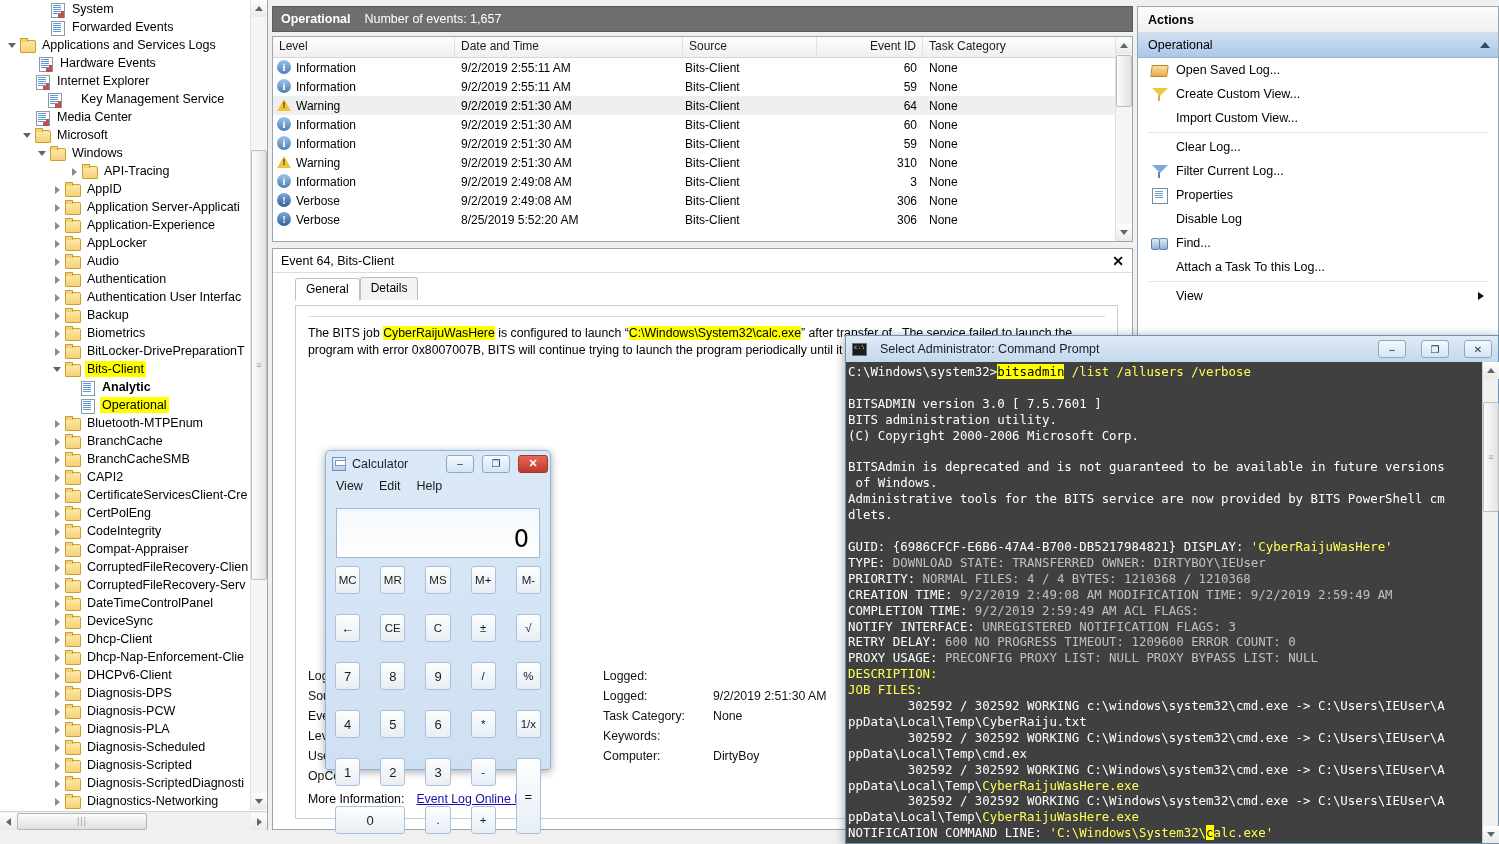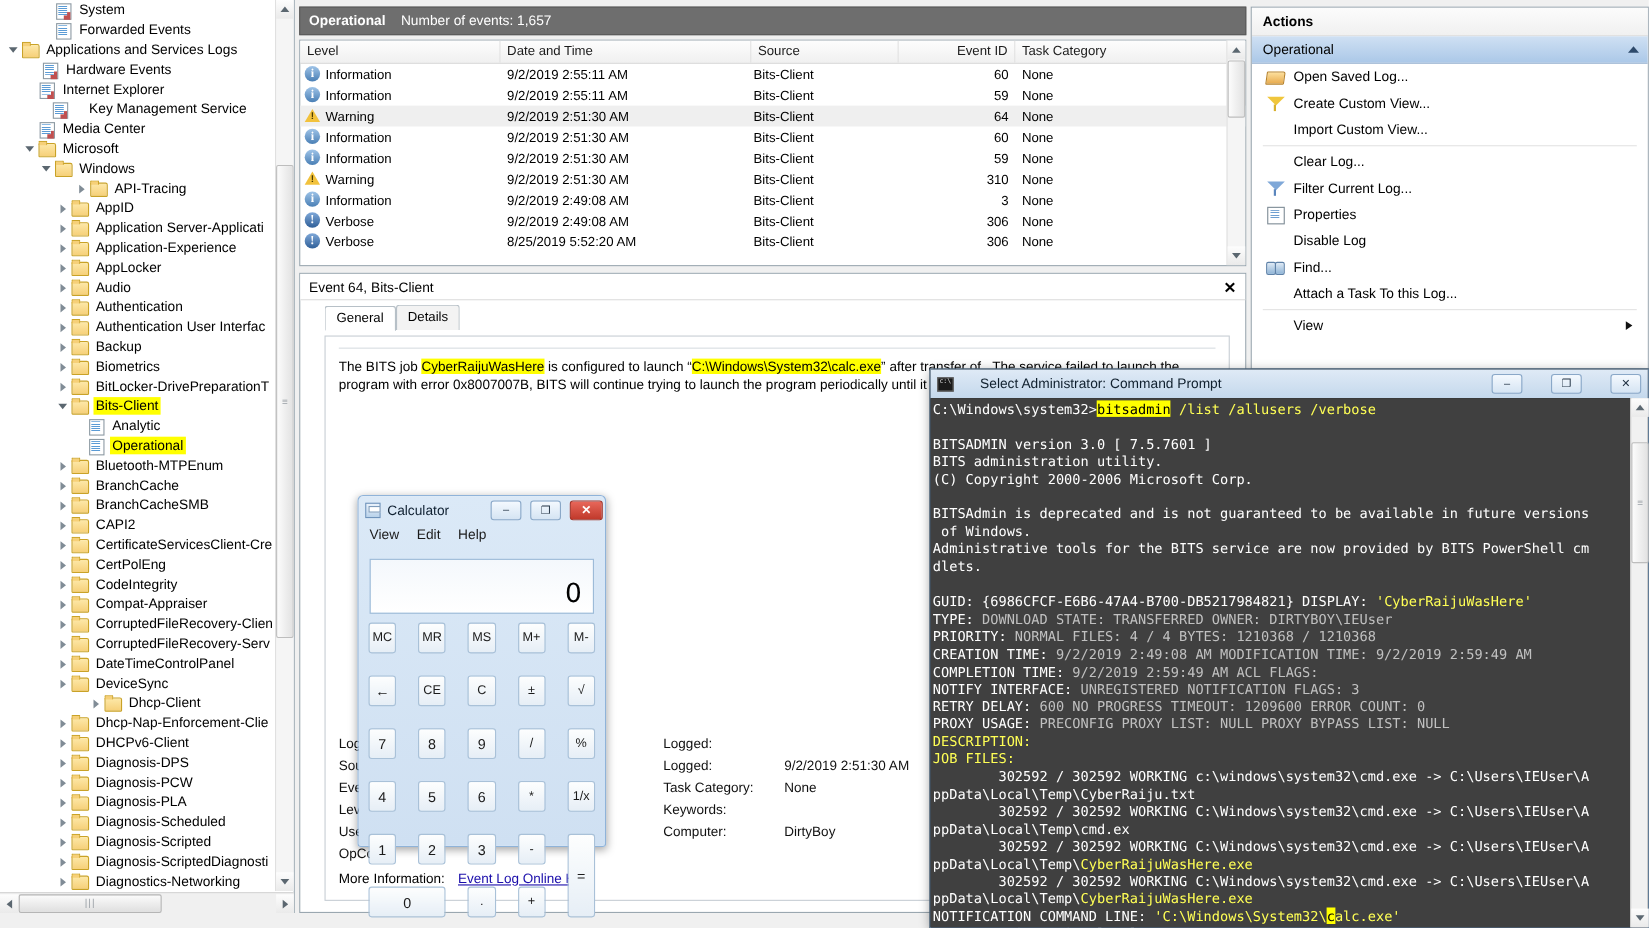--- a/index.html
+++ b/index.html
@@ -241,21 +241,21 @@
     border-radius:3px; display:flex; align-items:center; justify-content:center;
     font-size:13px; color:#1b1b1b; }
   .key.small { font-size:11.5px; }
   .key.wide2 { grid-column: span 2; }
   .key.tall2 { grid-row: span 2; height:auto; }
 
   
   #cmd { position:absolute; left:845px; top:335px; width:654px; height:509px;
     background:#000; border:1px solid #6f8fb0; box-shadow:0 2px 10px rgba(0,0,0,.4); }
   #cmd-title { height:26px; background:linear-gradient(#dfeaf6,#c4d8ec);
-    display:flex; align-items:center; padding-left:6px; gap:24px; }
+    display:flex; align-items:center; padding-left:6px; gap:13px; }
   #cmd-ic { width:15px; height:13px; background:#1b1b1b; border:1px solid #6e6e6e; position:relative; }
   #cmd-ic::after{content:"c:\\";position:absolute;left:1px;top:-1px;font-size:6px;color:#d8d8d8;font-family:"DejaVu Sans Mono",monospace;}
   #cmd-title-text { flex:1; font-size:12.5px; color:#10202e; }
   #cmd-body { position:absolute; left:0; top:26px; right:0; bottom:0;
     background:#404040; color:#c0c0c0; font-family:"DejaVu Sans Mono", monospace;
     font-size:12.4px; line-height:15.9px; padding:2px 0 0 2px; overflow:hidden; white-space:pre; }
   .cm-y { color:#ffff55; }
   .cm-w { color:#ffffff; }
   .cm-hl { background:#ffff00; color:#000; }
   #cmd-vscroll { position:absolute; right:0; top:26px; width:16px; bottom:0;
@@ -367,21 +367,21 @@
         <div class="tree-row" style="padding-left: 51px;">
           <span class="expander collapsed"></span>
           <span class="ic folder"></span>
           <span class="tree-label">BitLocker-DrivePreparationT</span>
         </div>
         <div class="tree-row" style="padding-left: 51px;">
           <span class="expander expanded"></span>
           <span class="ic folder"></span>
           <span class="tree-label hl">Bits-Client</span>
         </div>
-        <div class="tree-row" style="padding-left: 66px;">
+        <div class="tree-row" style="padding-left: 66px; font-weight: bold;">
           <span class="expander "></span>
           <span class="ic log"></span>
           <span class="tree-label">Analytic</span>
         </div>
         <div class="tree-row selected" style="padding-left: 66px;">
           <span class="expander "></span>
           <span class="ic log"></span>
           <span class="tree-label hl">Operational</span>
         </div>
         <div class="tree-row" style="padding-left: 51px;">
@@ -437,21 +437,21 @@
         <div class="tree-row" style="padding-left: 51px;">
           <span class="expander collapsed"></span>
           <span class="ic folder"></span>
           <span class="tree-label">DateTimeControlPanel</span>
         </div>
         <div class="tree-row" style="padding-left: 51px;">
           <span class="expander collapsed"></span>
           <span class="ic folder"></span>
           <span class="tree-label">DeviceSync</span>
         </div>
-        <div class="tree-row" style="padding-left: 81px;">
+        <div class="tree-row" style="padding-left: 51px;">
           <span class="expander collapsed"></span>
           <span class="ic folder"></span>
           <span class="tree-label">Dhcp-Client</span>
         </div>
         <div class="tree-row" style="padding-left: 51px;">
           <span class="expander collapsed"></span>
           <span class="ic folder"></span>
           <span class="tree-label">Dhcp-Nap-Enforcement-Clie</span>
         </div>
         <div class="tree-row" style="padding-left: 51px;">

